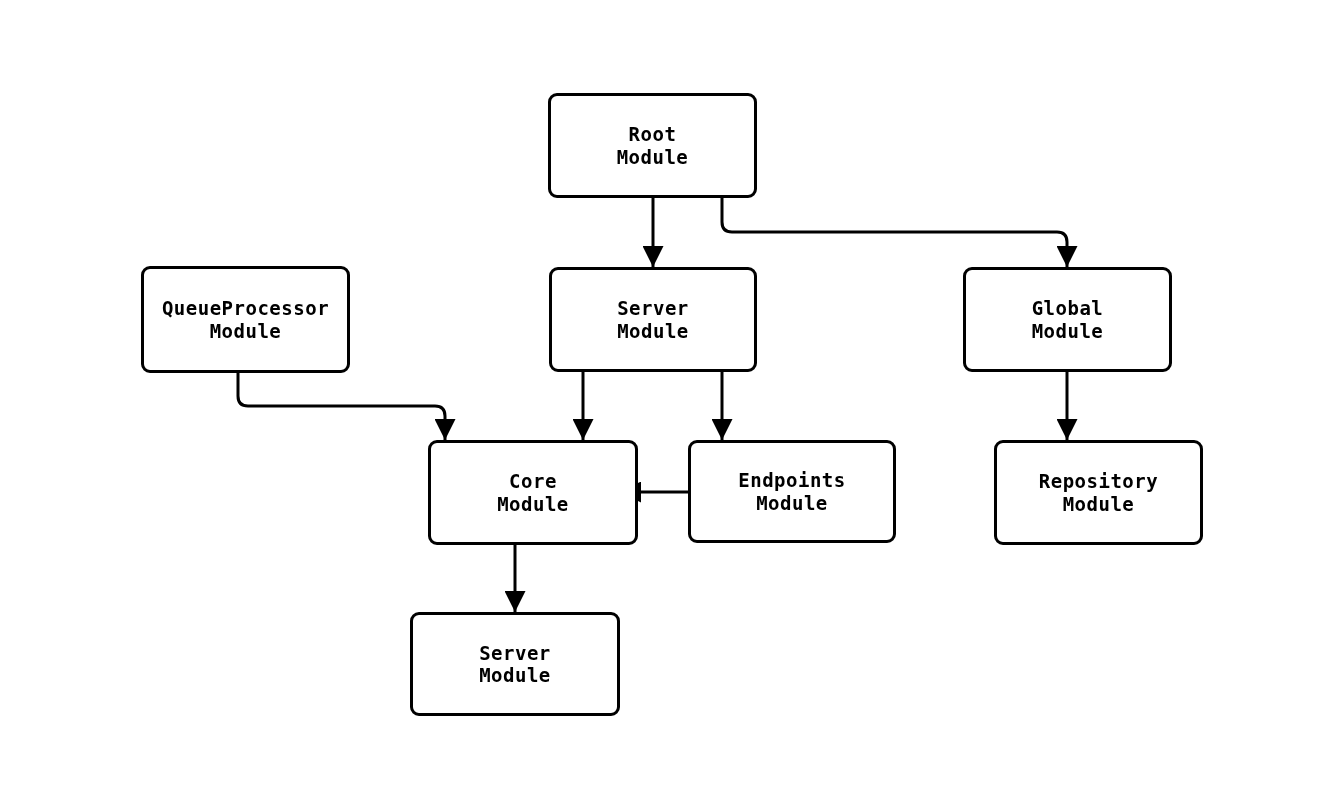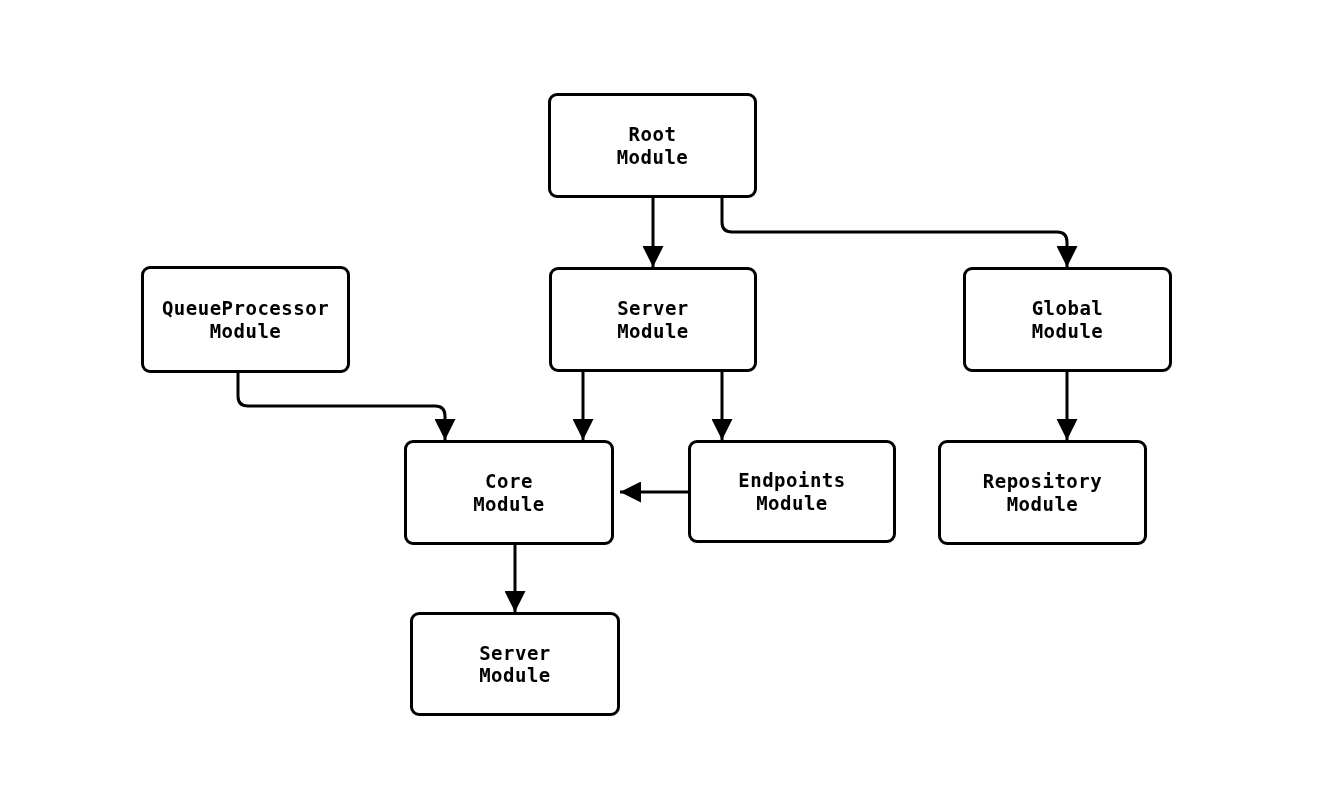--- a/index.html
+++ b/index.html
@@ -78,29 +78,29 @@
 Module</span>
       </div>
       <div class="node" style="left: 549px; top: 267px; width: 208px; height: 105px;">
         <span class="node-label">Server
 Module</span>
       </div>
       <div class="node" style="left: 963px; top: 267px; width: 209px; height: 105px;">
         <span class="node-label">Global
 Module</span>
       </div>
-      <div class="node" style="left: 404px; top: 440px; width: 210px; height: 105px;">
+      <div class="node" style="left: 428px; top: 440px; width: 210px; height: 105px;">
         <span class="node-label">Core
 Module</span>
       </div>
       <div class="node" style="left: 688px; top: 440px; width: 208px; height: 103px; justify-content: center;">
         <span class="node-label">Endpoints
 Module</span>
       </div>
-      <div class="node" style="left: 938px; top: 440px; width: 209px; height: 105px;">
+      <div class="node" style="left: 994px; top: 440px; width: 209px; height: 105px;">
         <span class="node-label">Repository
 Module</span>
       </div>
       <div class="node" style="left: 410px; top: 612px; width: 210px; height: 104px;">
         <span class="node-label">Server
 Module</span>
       </div>
     </div>
 </div>
 

